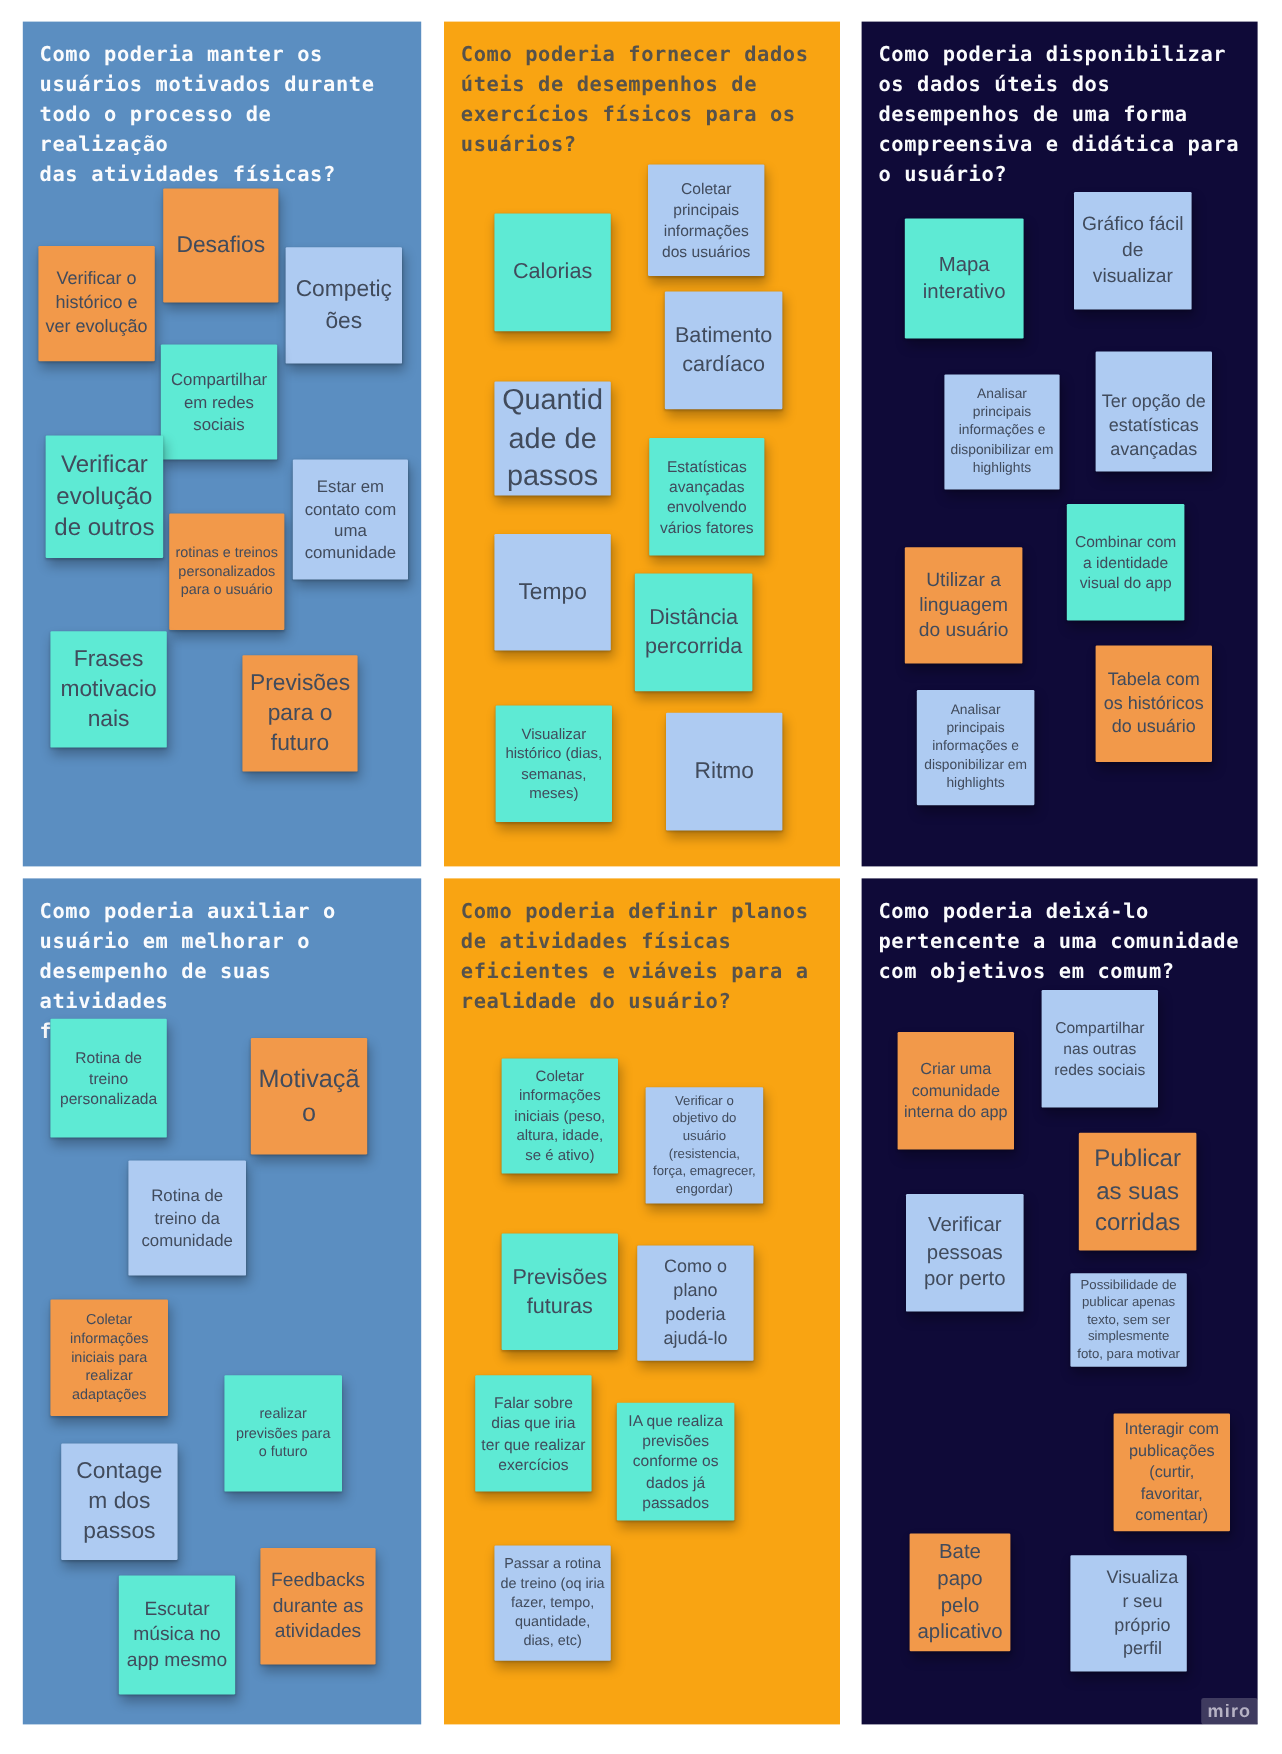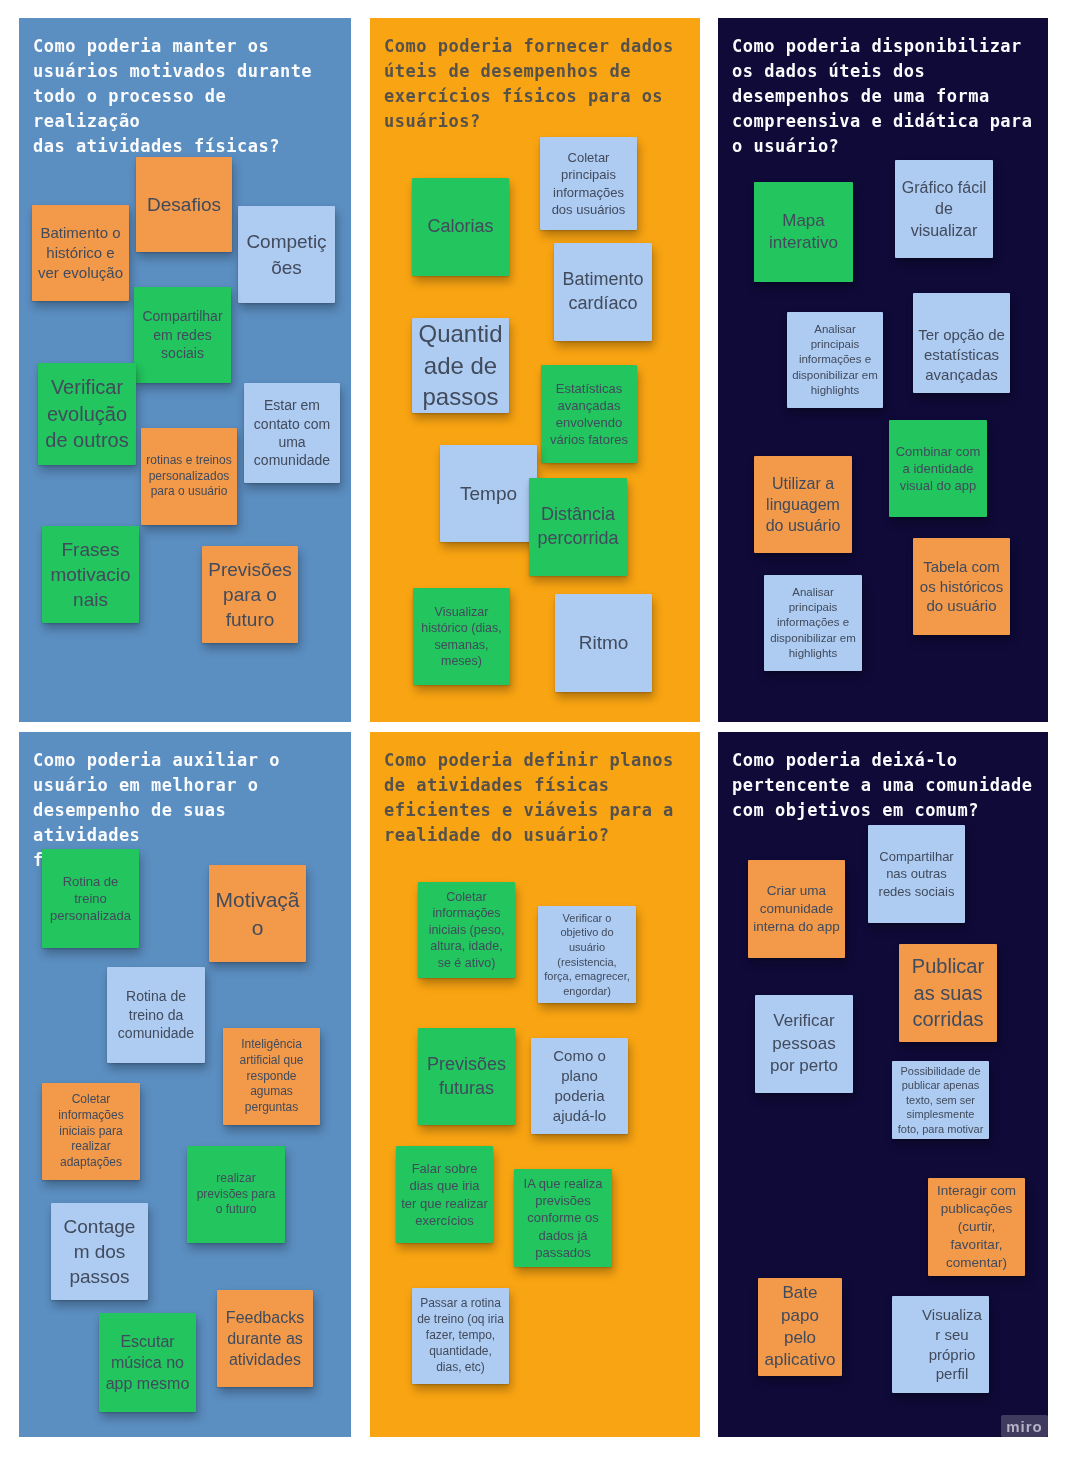--- a/index.html
+++ b/index.html
@@ -30,40 +30,40 @@
   }
   .note .note-text{
     width:100%;
     color:#414B5C;
     line-height:1.32;
     word-break:break-word;
     overflow-wrap:anywhere;
   }
   .note.orange{background:#F2994A;}
   .note.blue{background:#AECBF2;}
-  .note.white{background:#22c55e;}
+  .note.white{background:#5eead4;}
   .watermark{
     position:absolute;left:1001px;top:1415px;width:47px;height:22px;
     background:rgba(255,255,255,0.20);
     display:flex;align-items:center;justify-content:center;
     color:#B6B2C4;font-weight:bold;font-size:15px;letter-spacing:1px;
     border-radius:2px;
   }
 </style>
 </head>
 <body>
 
 <div class="board">
     <section class="panel blue" style="left: 19px; top: 18px; width: 332px; height: 704px;">
       <h2 class="panel-title light">Como poderia manter os
 usuários motivados durante
 todo o processo de realização
 das atividades físicas?</h2>
       <div class="note orange" style="left: 13px; top: 187px; width: 97px; height: 96px;">
-        <span class="note-text" style="font-size: 15px;">Batimento o histórico e ver evolução</span>
+        <span class="note-text" style="font-size: 15px;">Verificar o histórico e ver evolução</span>
       </div>
       <div class="note orange" style="left: 117px; top: 139px; width: 96px; height: 95px;">
         <span class="note-text" style="font-size: 19px;">Desafios</span>
       </div>
       <div class="note blue" style="left: 219px; top: 188px; width: 97px; height: 97px;">
         <span class="note-text" style="font-size: 19px;">Competições</span>
       </div>
       <div class="note white" style="left: 115px; top: 269px; width: 97px; height: 96px;">
         <span class="note-text" style="font-size: 14px;">Compartilhar em redes sociais</span>
       </div>
@@ -96,21 +96,21 @@
       </div>
       <div class="note blue" style="left: 184px; top: 225px; width: 98px; height: 98px;">
         <span class="note-text" style="font-size: 18px;">Batimento cardíaco</span>
       </div>
       <div class="note blue" style="left: 42px; top: 300px; width: 97px; height: 95px;">
         <span class="note-text" style="font-size: 24px;">Quantidade de passos</span>
       </div>
       <div class="note white" style="left: 171px; top: 347px; width: 96px; height: 98px;">
         <span class="note-text" style="font-size: 13px;">Estatísticas avançadas envolvendo vários fatores</span>
       </div>
-      <div class="note blue" style="left: 42px; top: 427px; width: 97px; height: 97px; margin-left: 28px;">
+      <div class="note blue" style="left: 42px; top: 427px; width: 97px; height: 97px;">
         <span class="note-text" style="font-size: 19px;">Tempo</span>
       </div>
       <div class="note white" style="left: 159px; top: 460px; width: 98px; height: 98px;">
         <span class="note-text" style="font-size: 18px;">Distância percorrida</span>
       </div>
       <div class="note white" style="left: 43px; top: 570px; width: 97px; height: 97px;">
         <span class="note-text" style="font-size: 12.5px;">Visualizar histórico (dias, semanas, meses)</span>
       </div>
       <div class="note blue" style="left: 185px; top: 576px; width: 97px; height: 98px;">
         <span class="note-text" style="font-size: 19px;">Ritmo</span>
@@ -154,23 +154,20 @@
 físicas?</h2>
       <div class="note white" style="left: 23px; top: 117px; width: 97px; height: 99px;">
         <span class="note-text" style="font-size: 13px;">Rotina de treino personalizada</span>
       </div>
       <div class="note orange" style="left: 190px; top: 133px; width: 97px; height: 97px;">
         <span class="note-text" style="font-size: 21px;">Motivação</span>
       </div>
       <div class="note blue" style="left: 88px; top: 235px; width: 98px; height: 96px;">
         <span class="note-text" style="font-size: 14px;">Rotina de treino da comunidade</span>
       </div>
-      <div class="note orange" style="left: 204px; top: 296px; width: 97px; height: 97px;">
-        <span class="note-text" style="font-size: 12px;">Inteligência artificial que responde agumas perguntas</span>
-      </div>
       <div class="note orange" style="left: 23px; top: 351px; width: 98px; height: 97px;">
         <span class="note-text" style="font-size: 12px;">Coletar informações iniciais para realizar adaptações</span>
       </div>
       <div class="note white" style="left: 168px; top: 414px; width: 98px; height: 97px;">
         <span class="note-text" style="font-size: 12px;">realizar previsões para o futuro</span>
       </div>
       <div class="note blue" style="left: 32px; top: 471px; width: 97px; height: 97px;">
         <span class="note-text" style="font-size: 19px;">Contagem dos passos</span>
       </div>
       <div class="note white" style="left: 80px; top: 581px; width: 97px; height: 99px;">

